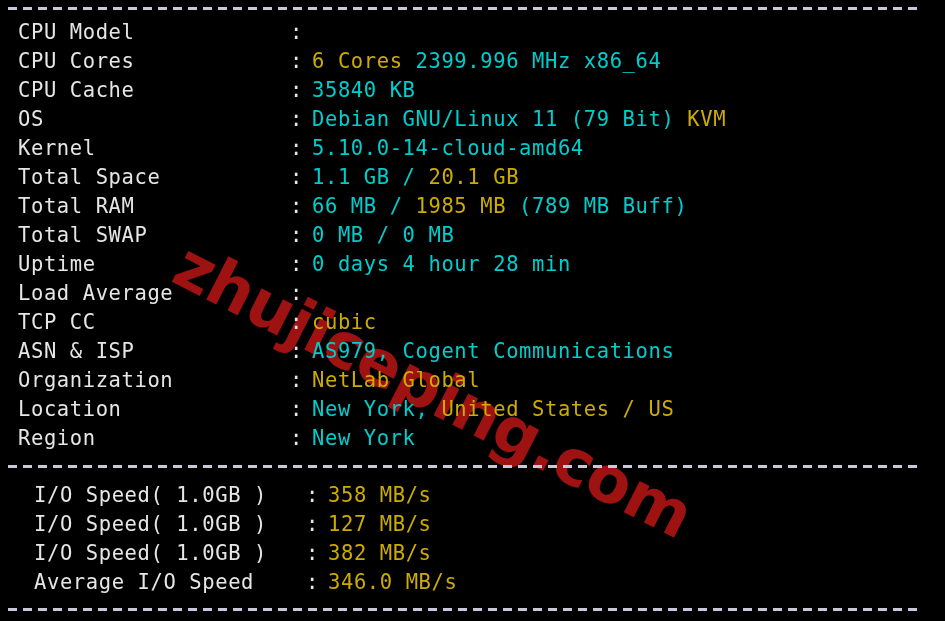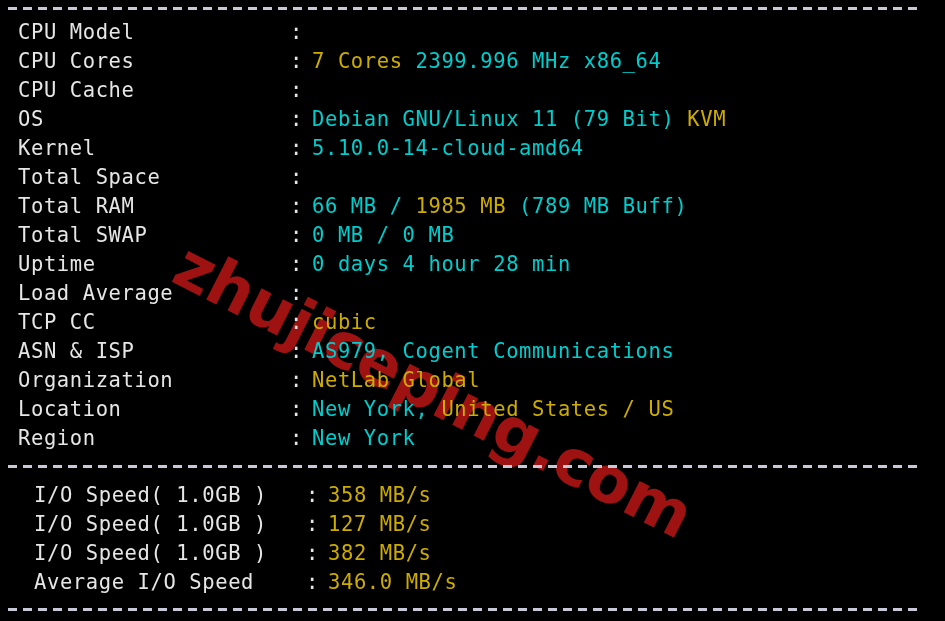--- a/index.html
+++ b/index.html
@@ -118,39 +118,41 @@
     <div class="sep sep-bottom"></div>
 
     <div class="block block-main" id="system-info-block">
         <div class="row">
           <span class="label">CPU Model</span>
           <span class="colon">:</span>
         </div>
         <div class="row">
           <span class="label">CPU Cores</span>
           <span class="colon">:</span>
-          <span class="value"><span class="y">7 Cores </span><span class="c">2399.996 MHz x86_64</span></span>
+          <span class="value"><span class="y">6 Cores </span><span class="c">2399.996 MHz x86_64</span></span>
         </div>
         <div class="row">
           <span class="label">CPU Cache</span>
           <span class="colon">:</span>
+          <span class="value"><span class="c">35840 KB</span></span>
         </div>
         <div class="row">
           <span class="label">OS</span>
           <span class="colon">:</span>
           <span class="value"><span class="c">Debian GNU/Linux 11 (79 Bit) </span><span class="y">KVM</span></span>
         </div>
         <div class="row">
           <span class="label">Kernel</span>
           <span class="colon">:</span>
           <span class="value"><span class="c">5.10.0-14-cloud-amd64</span></span>
         </div>
         <div class="row">
           <span class="label">Total Space</span>
           <span class="colon">:</span>
+          <span class="value"><span class="c">1.1 GB / </span><span class="y">20.1 GB</span></span>
         </div>
         <div class="row">
           <span class="label">Total RAM</span>
           <span class="colon">:</span>
           <span class="value"><span class="c">66 MB / </span><span class="y">1985 MB </span><span class="c">(789 MB Buff)</span></span>
         </div>
         <div class="row">
           <span class="label">Total SWAP</span>
           <span class="colon">:</span>
           <span class="value"><span class="c">0 MB / 0 MB</span></span>

